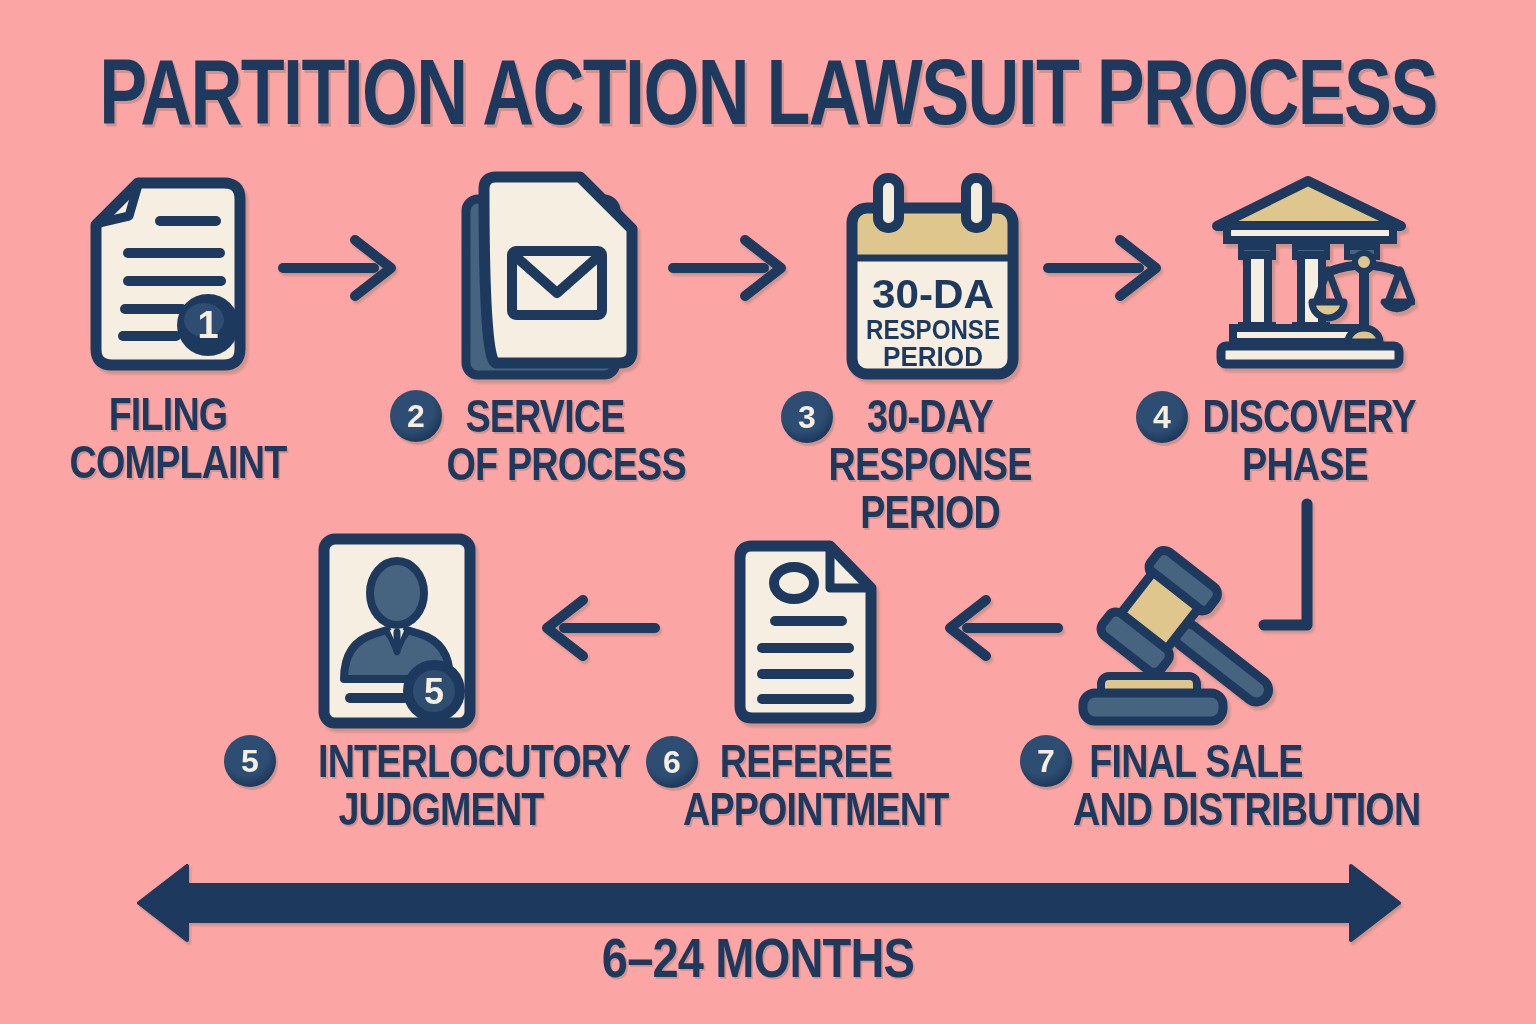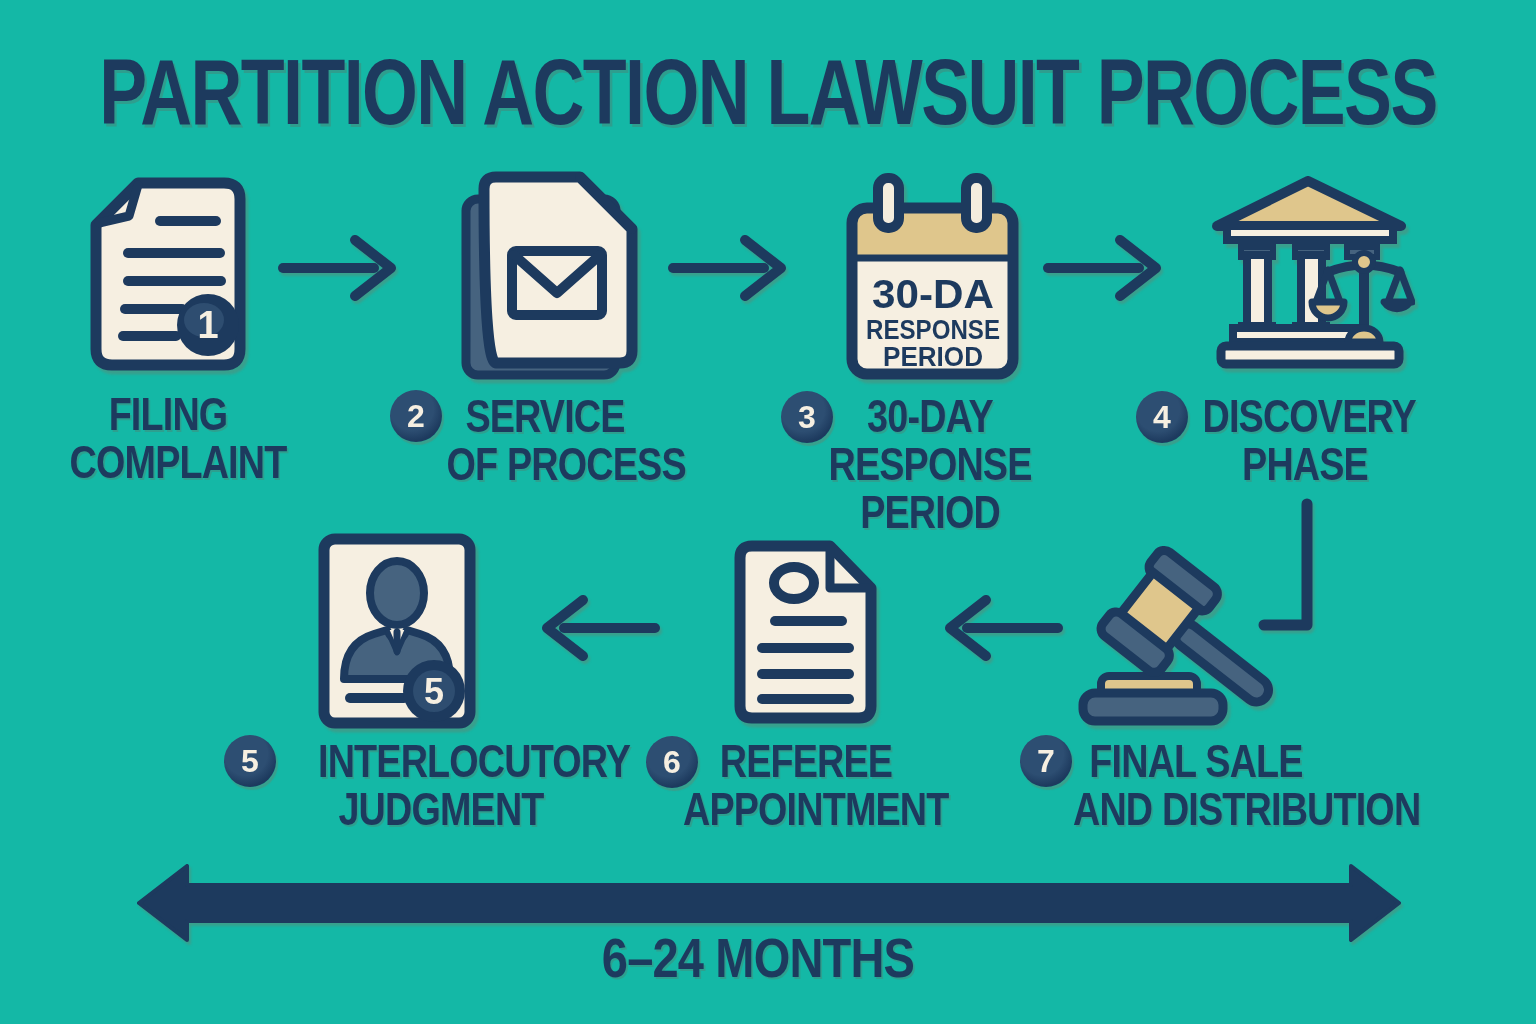--- a/index.html
+++ b/index.html
@@ -1,18 +1,18 @@
 <!DOCTYPE html>
 <html><head>
 <meta charset="utf-8">
 <style>
   html,body{margin:0;padding:0;}
   .canvas{
     position:relative;width:1536px;height:1024px;overflow:hidden;
-    background:#14b8a6;
+    background:#fca5a5;
     font-family:"Liberation Sans","DejaVu Sans",sans-serif;
     color:#1d3a5e;
   }
   .title{
     position:absolute;left:50%;top:40px;white-space:nowrap;
     transform:translateX(-50%) scaleX(0.78);
     font-size:92px;font-weight:bold;letter-spacing:-2px;color:#1d3a5e;
     text-shadow:3px 3px 0 rgba(110,100,85,0.30);
   }
   .icon{position:absolute;filter:drop-shadow(3px 4px 1px rgba(125,115,95,0.35));}

